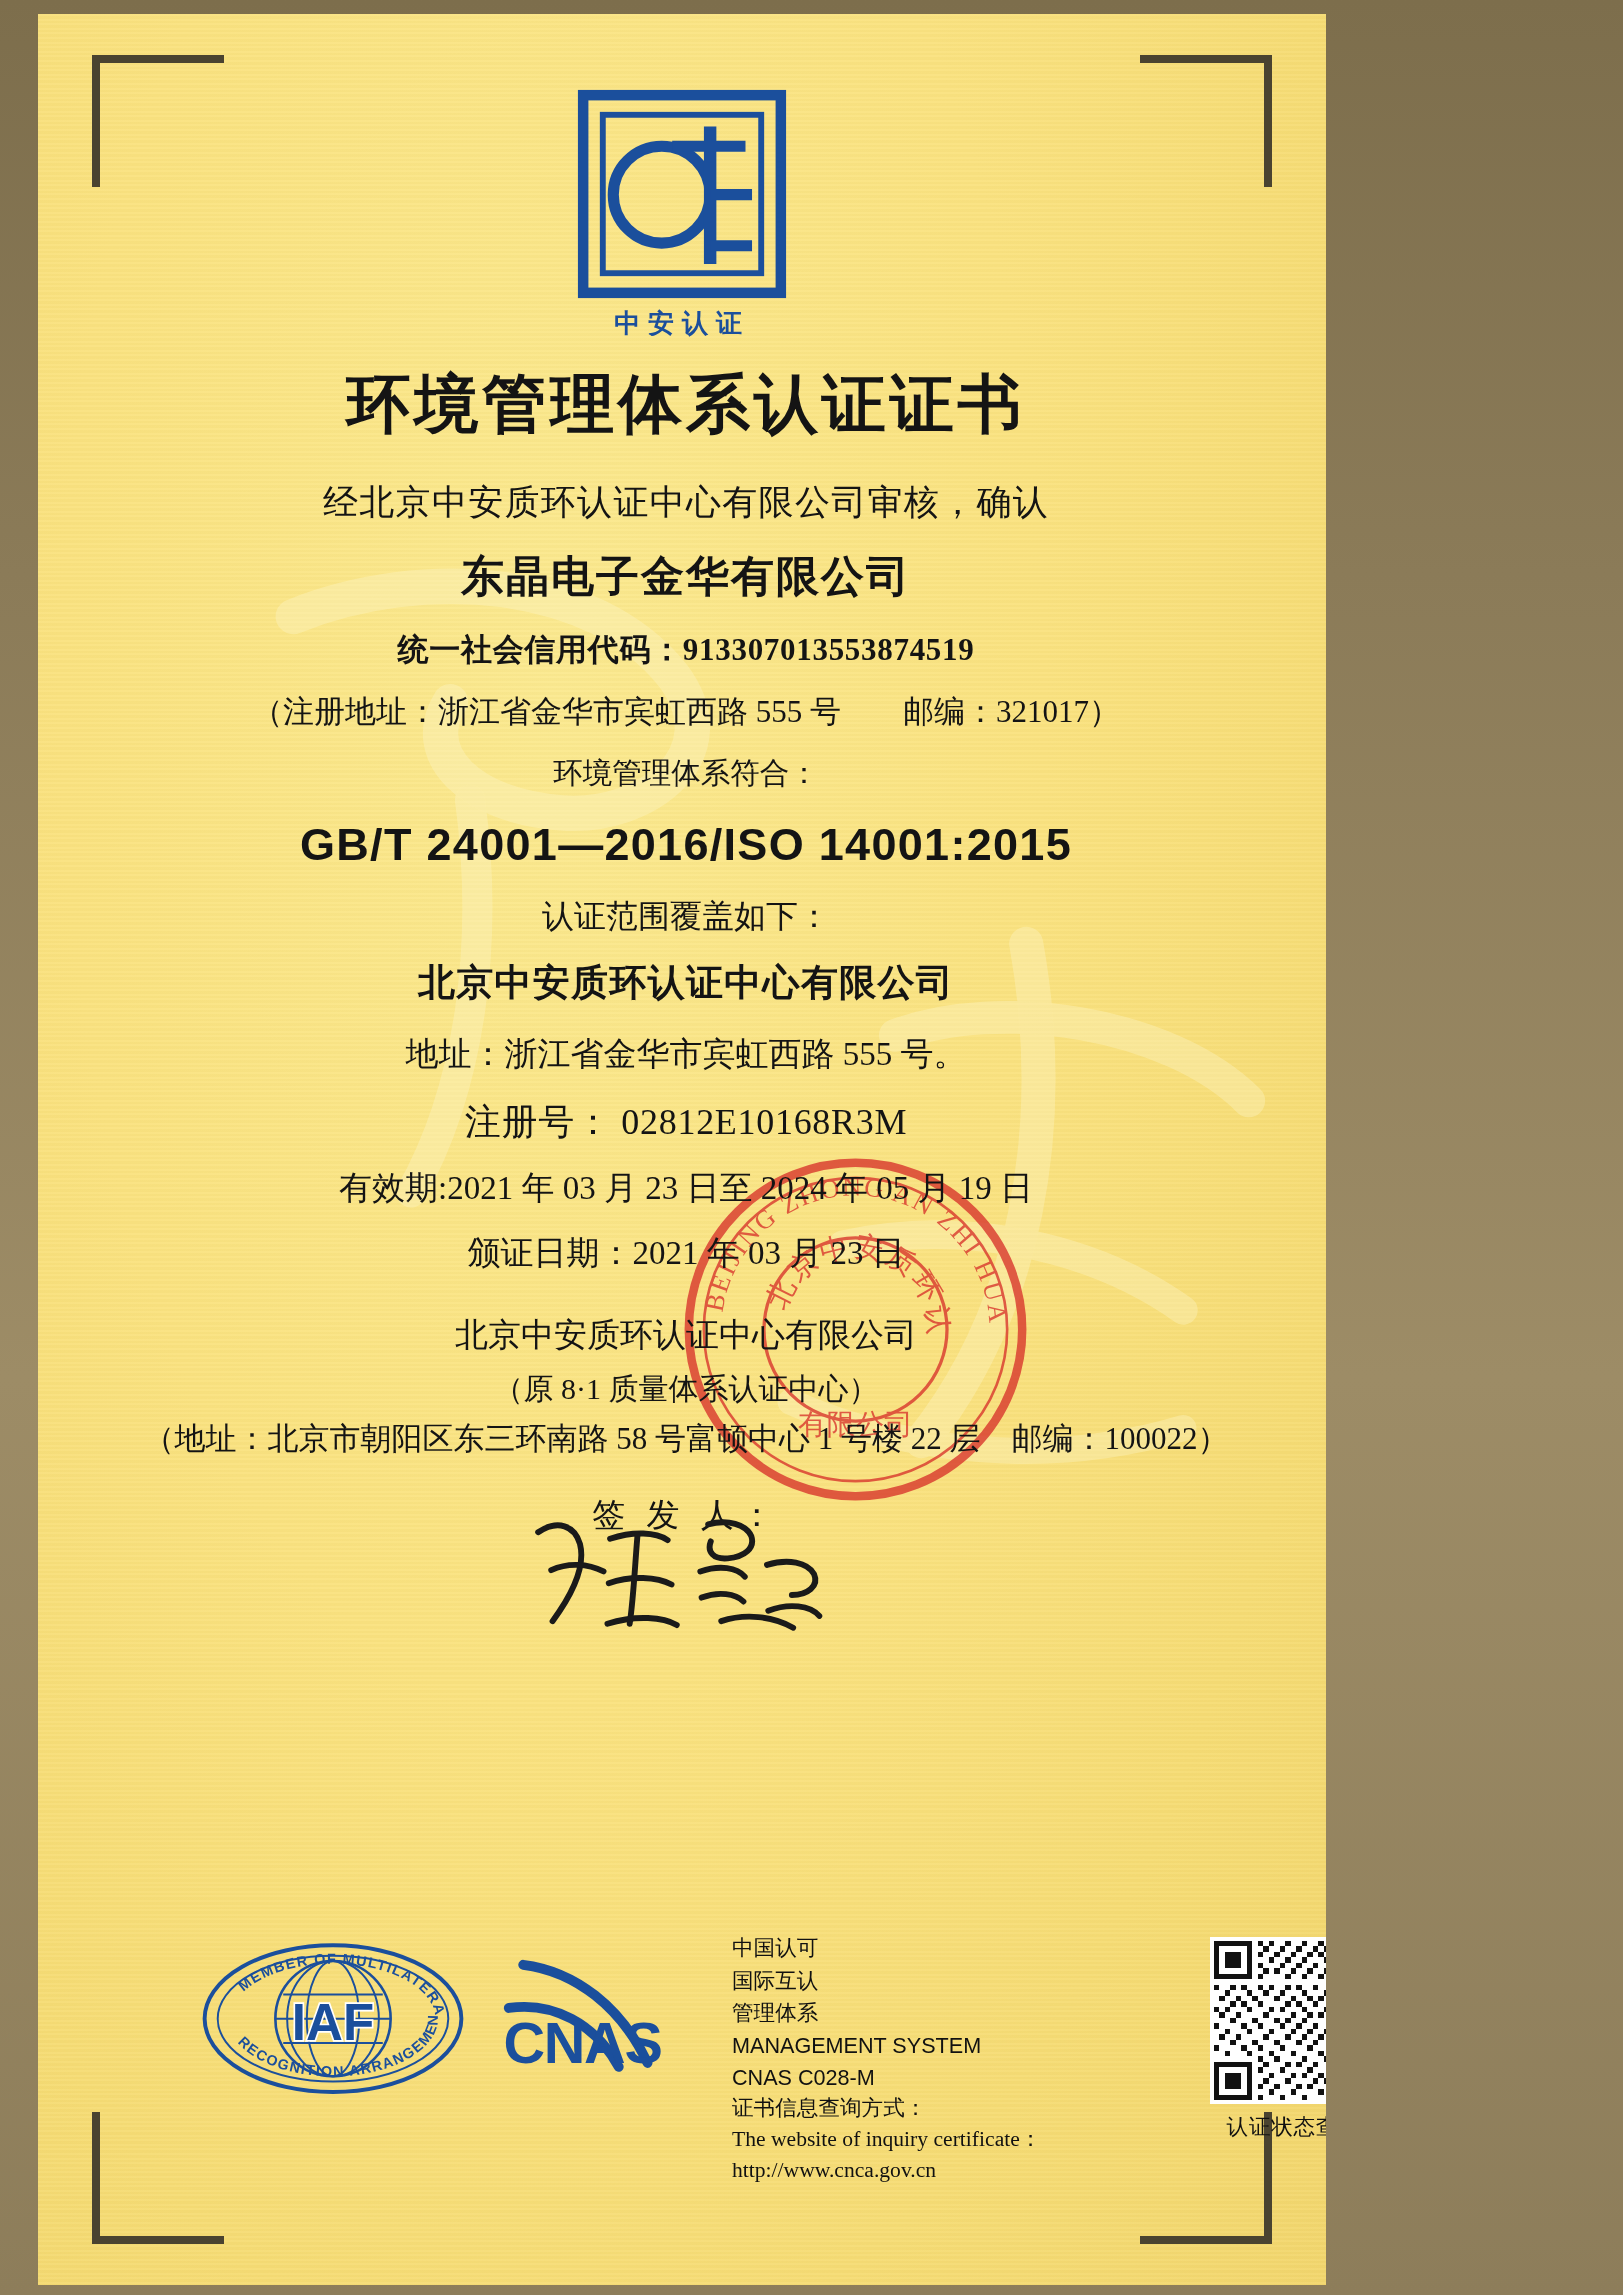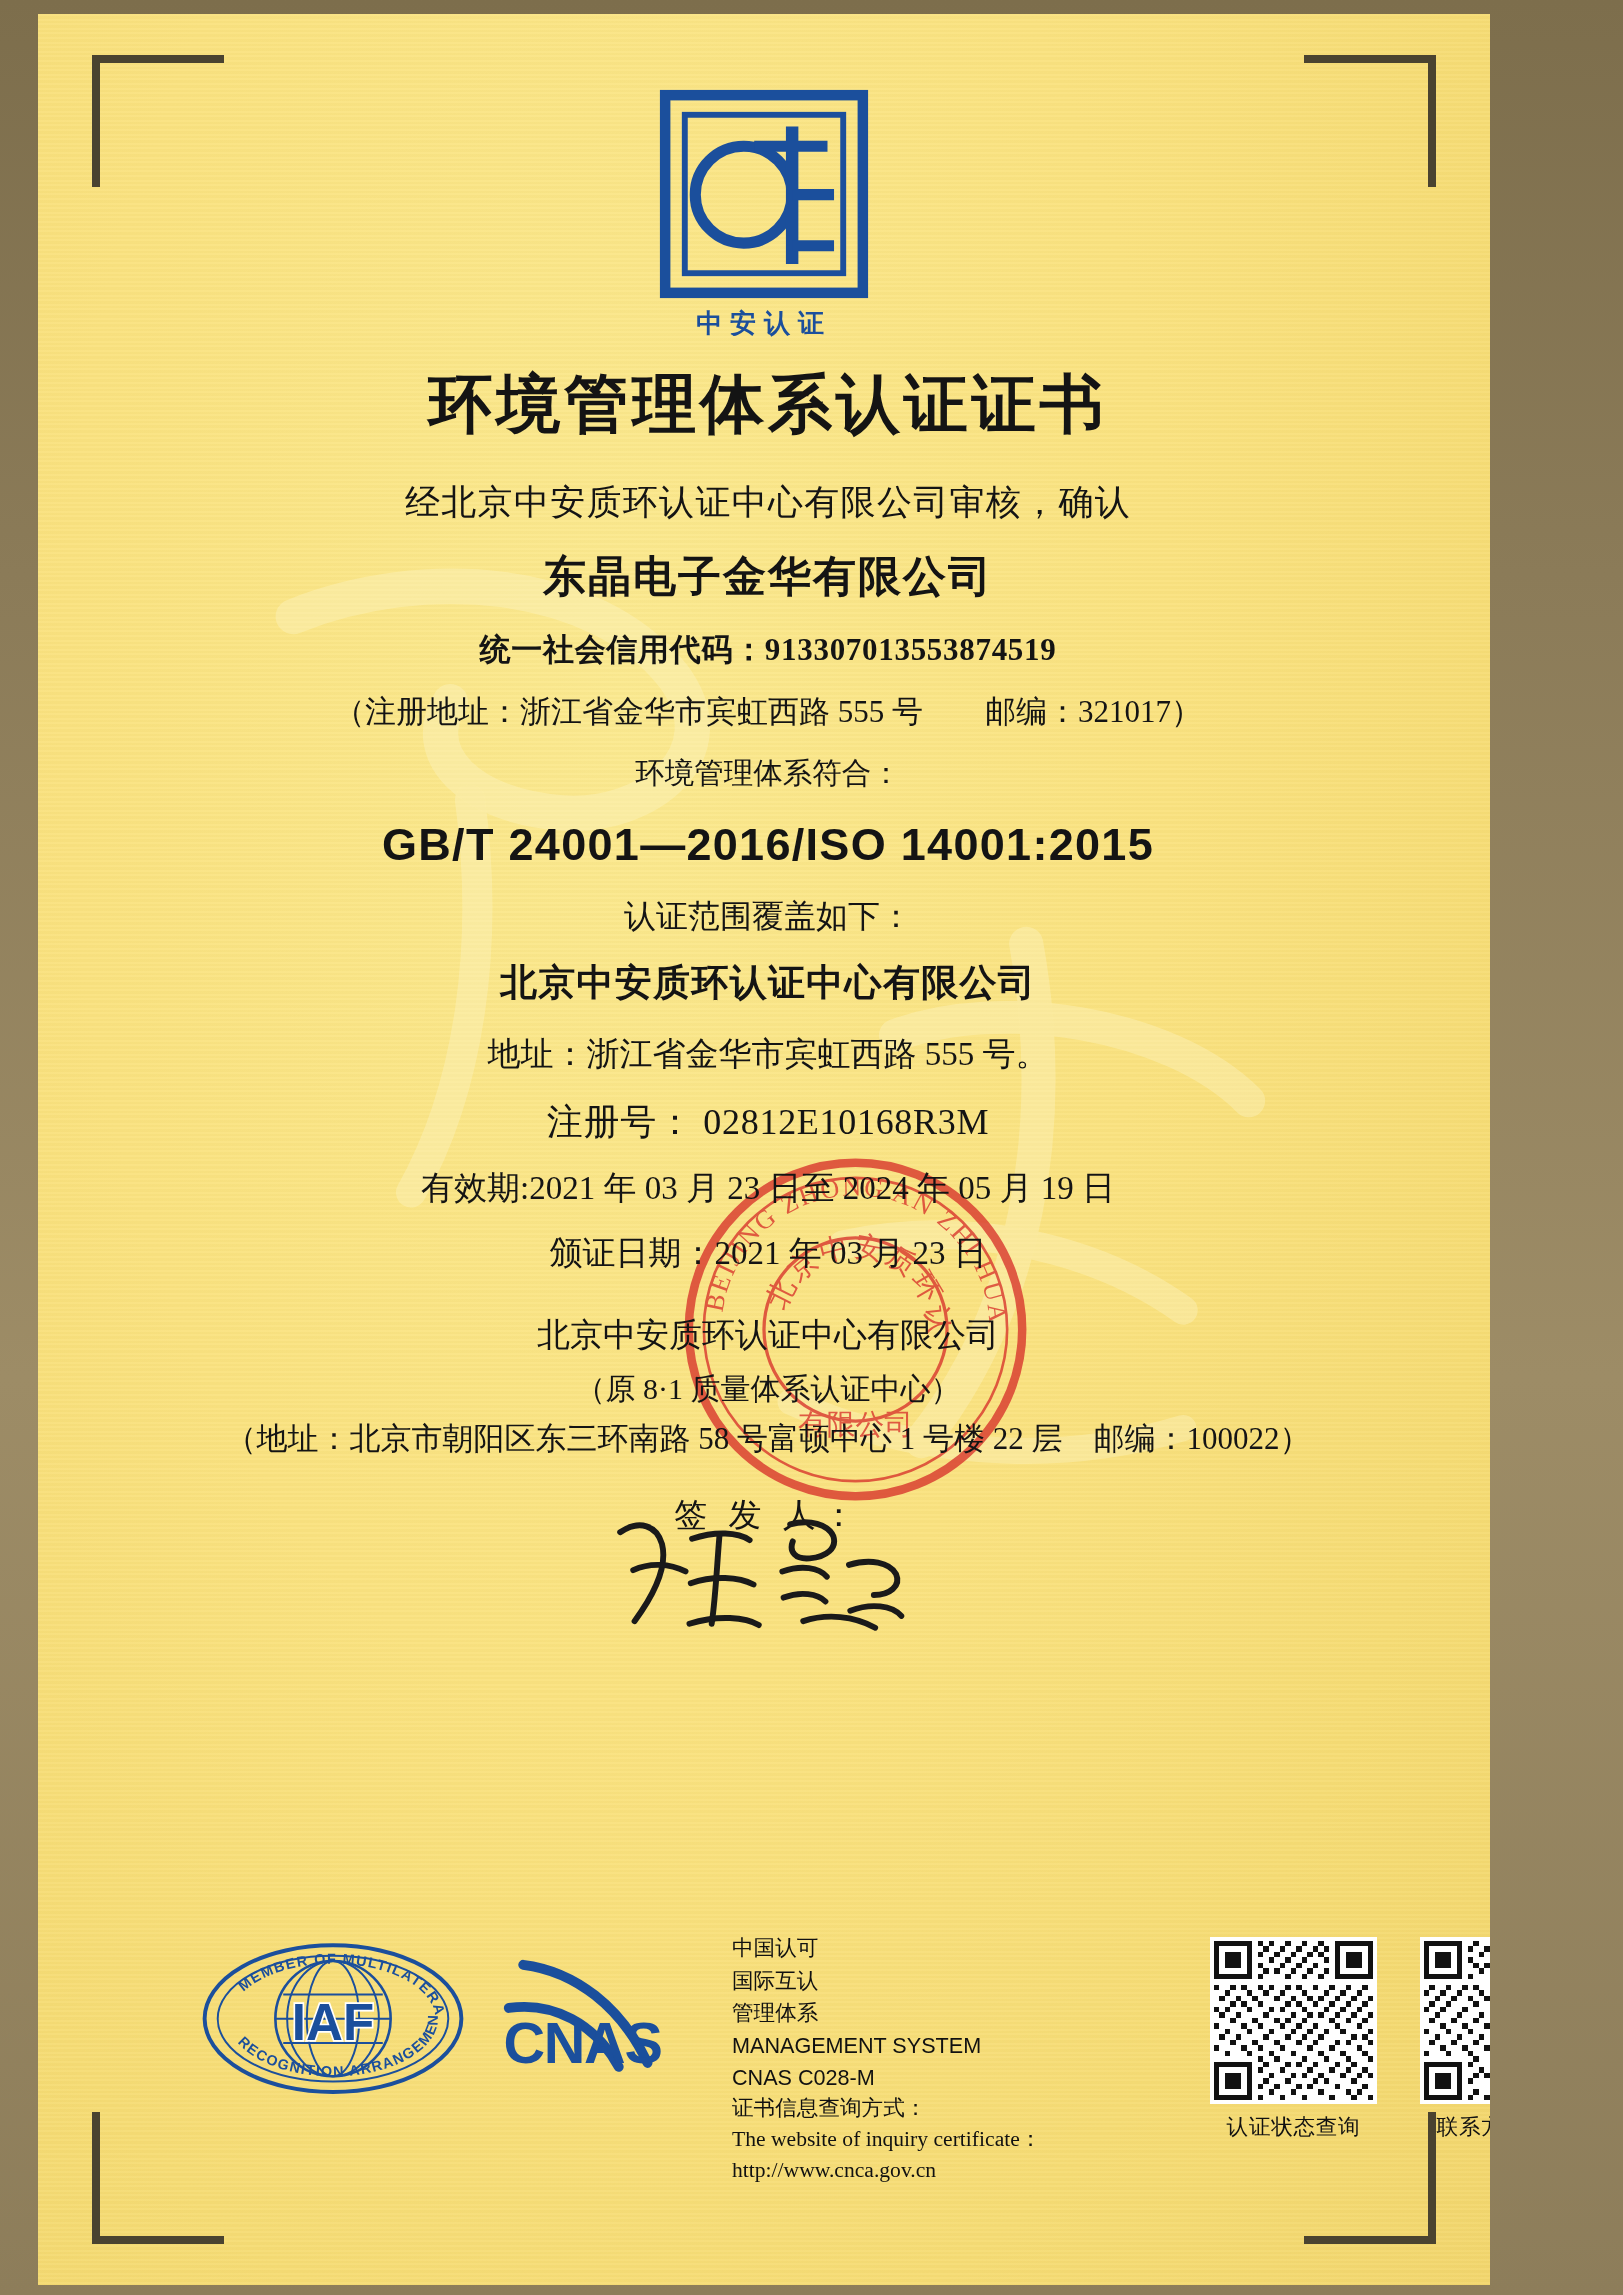--- a/index.html
+++ b/index.html
@@ -21,21 +21,21 @@
     inset: 0;
     background:
       linear-gradient(180deg, #7d6e4c 0%, #8b7b58 25%, #9d8c66 60%, #8d7d5a 100%);
   }
 
   
   .cert {
     position: absolute;
     left: 38px;
     top: 14.4px;
-    width: 1452px;
+    width: 1288px;
     height: 2271px;
     background:
       radial-gradient(ellipse at 40% 30%, #fbe98f 0%, #fae27f 45%, #f6dc74 75%, #f2d66d 100%);
     overflow: hidden;
   }
 
   
   .cert::before {
     content: "";
     position: absolute;

